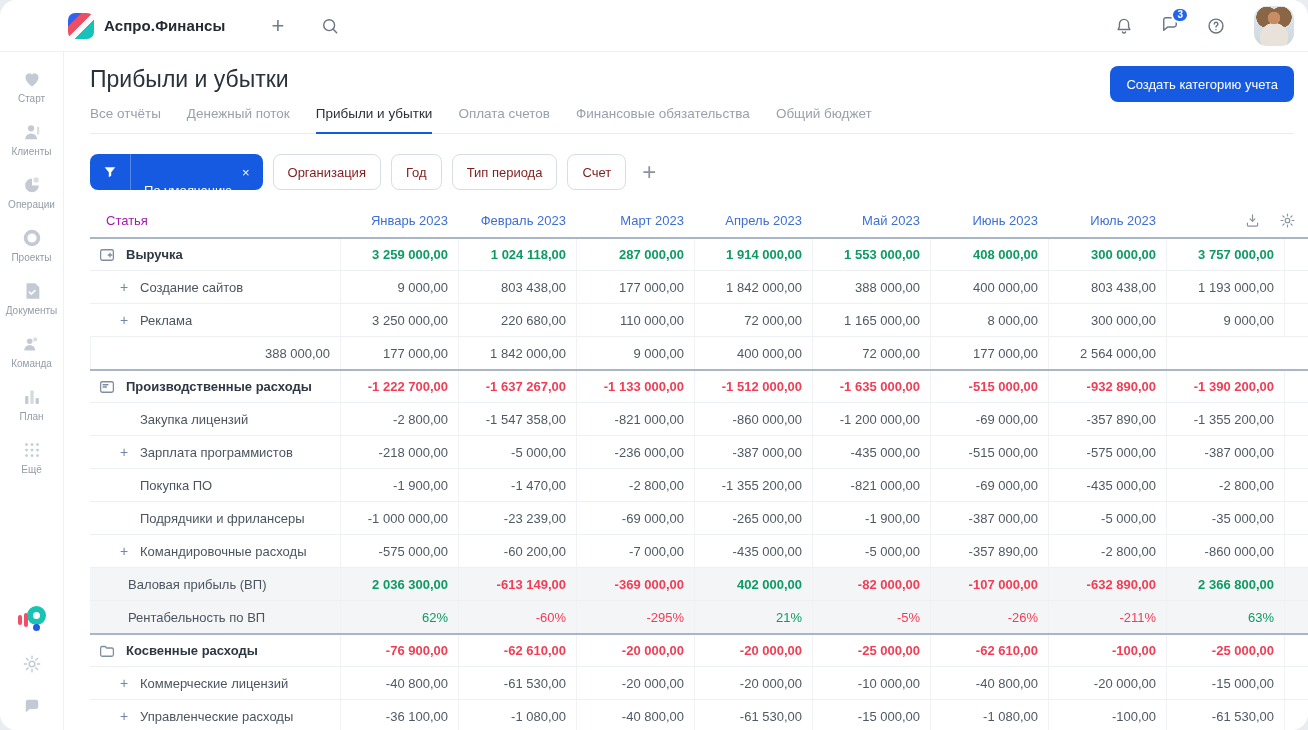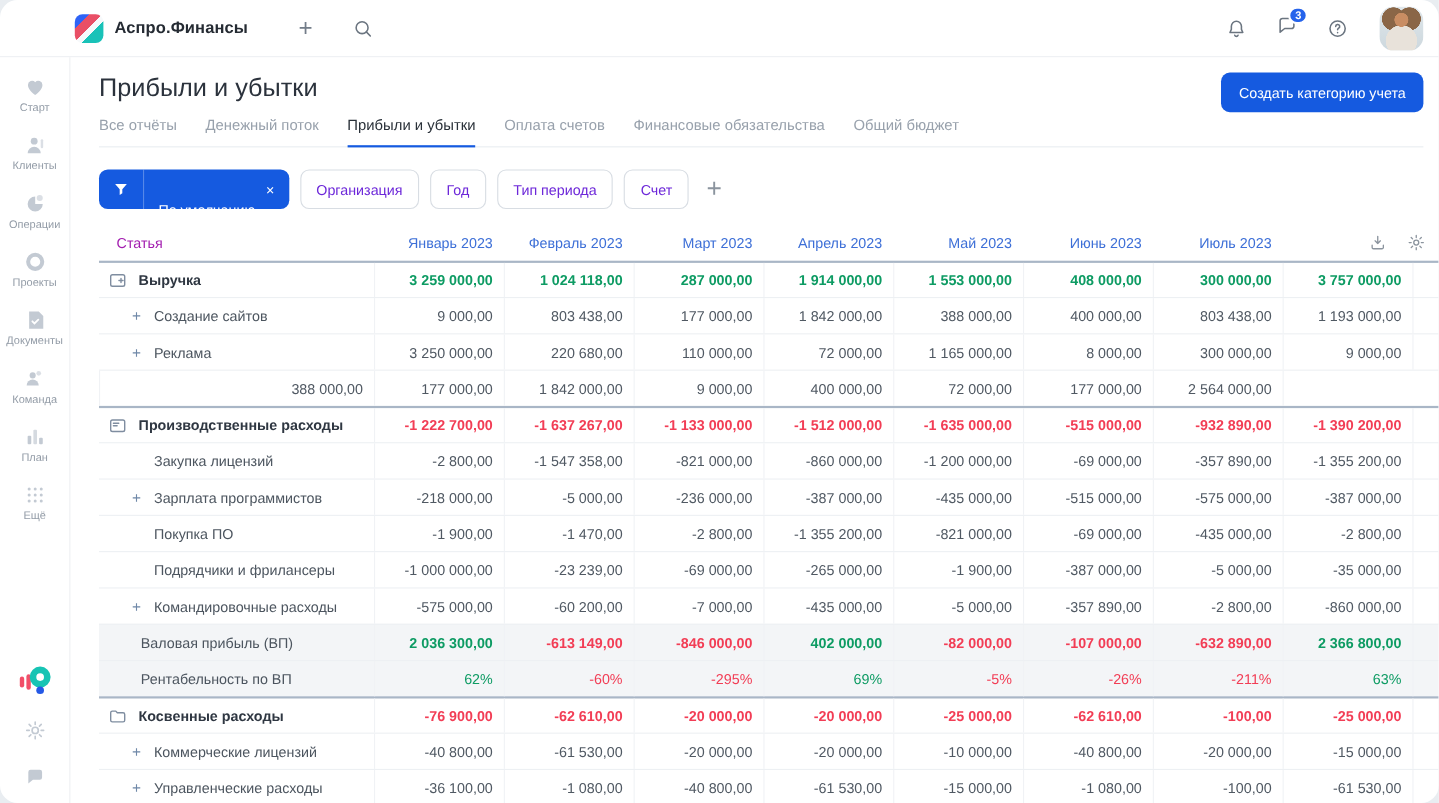--- a/index.html
+++ b/index.html
@@ -61,21 +61,21 @@
   .tab.active{color:#2a3139;border-bottom:2px solid var(--blue);margin-bottom:-1px;}
 
   
   .filters{display:flex;align-items:center;gap:10px;padding:20px 0 14px 26px;}
   .chip-active{display:flex;align-items:center;height:36px;background:var(--blue);color:#fff;border-radius:8px;overflow:hidden;cursor:pointer;}
   .chip-active .funnel-seg{display:flex;align-items:center;justify-content:center;width:40px;height:100%;}
   .chip-active .funnel-seg svg{width:16px;height:16px;}
   .chip-active .seg-div{width:1px;height:100%;background:rgba(255,255,255,.28);}
   .chip-active .lbl{padding:0 6px 0 13px;font-size:13px;margin-top:36px;}
   .chip-active .x{padding:0 13px 0 4px;font-size:13px;}
-  .chip{height:36px;display:flex;align-items:center;padding:0 14px;border:1px solid var(--chip-border);border-radius:8px;background:#fff;font-size:13px;color:#6d28d9;cursor:pointer;}
+  .chip{height:36px;display:flex;align-items:center;padding:0 14px;border:1px solid var(--chip-border);border-radius:8px;background:#fff;font-size:13px;color:#7f1d1d;cursor:pointer;}
   .add-filter{font-size:24px;color:#8b949e;margin-left:6px;cursor:pointer;line-height:1;}
 
   
   .table-wrap{flex:1;margin-left:26px;min-height:0;overflow:hidden;font-variant-numeric:tabular-nums;}
   .tr{display:grid;grid-template-columns:250px repeat(8,118px) 1fr;align-items:stretch;height:33px;}
   .thead .tr{border-bottom:none;}
   .cell{display:flex;align-items:center;font-size:13px;}
   .c-label{padding-left:16px;color:#a21caf;}
   .c-val{justify-content:flex-end;padding-right:10px;color:#505963;}
   .tbody .c-val{border-left:1px solid var(--col-border);}
@@ -430,37 +430,37 @@
               <div class="cell c-val">-860 000,00</div>
               <div class="cell c-sliver"></div>
             </div>
             <div class="tr summary grey">
               <div class="cell row-label">
                 <span style="width: 20px; flex: 0 0 20px;"></span>
                 <span>Валовая прибыль (ВП)</span>
               </div>
               <div class="cell c-val v-pos">2 036 300,00</div>
               <div class="cell c-val v-neg">-613 149,00</div>
-              <div class="cell c-val v-neg">-846 000,00</div>
+              <div class="cell c-val v-neg">-369 000,00</div>
               <div class="cell c-val v-pos">402 000,00</div>
               <div class="cell c-val v-neg">-82 000,00</div>
               <div class="cell c-val v-neg">-107 000,00</div>
               <div class="cell c-val v-neg">-632 890,00</div>
               <div class="cell c-val v-pos">2 366 800,00</div>
               <div class="cell c-sliver"></div>
             </div>
             <div class="tr percent grey">
               <div class="cell row-label">
                 <span style="width: 20px; flex: 0 0 20px;"></span>
                 <span>Рентабельность по ВП</span>
               </div>
               <div class="cell c-val v-pos">62%</div>
               <div class="cell c-val v-neg">-60%</div>
               <div class="cell c-val v-neg">-295%</div>
-              <div class="cell c-val v-pos">69%</div>
+              <div class="cell c-val v-pos">21%</div>
               <div class="cell c-val v-neg">-5%</div>
               <div class="cell c-val v-neg">-26%</div>
               <div class="cell c-val v-neg">-211%</div>
               <div class="cell c-val v-pos">63%</div>
               <div class="cell c-sliver"></div>
             </div>
             <div class="tr section">
               <div class="cell row-label">
                 <span class="sec-ic"><svg viewBox="0 0 24 24" fill="none" stroke="currentColor" stroke-width="1.7" stroke-linejoin="round">
                     <path d="M3.5 8a2 2 0 0 1 2-2h4.2l1.8 2h7a2 2 0 0 1 2 2v7a2 2 0 0 1-2 2h-13a2 2 0 0 1-2-2z"></path>

